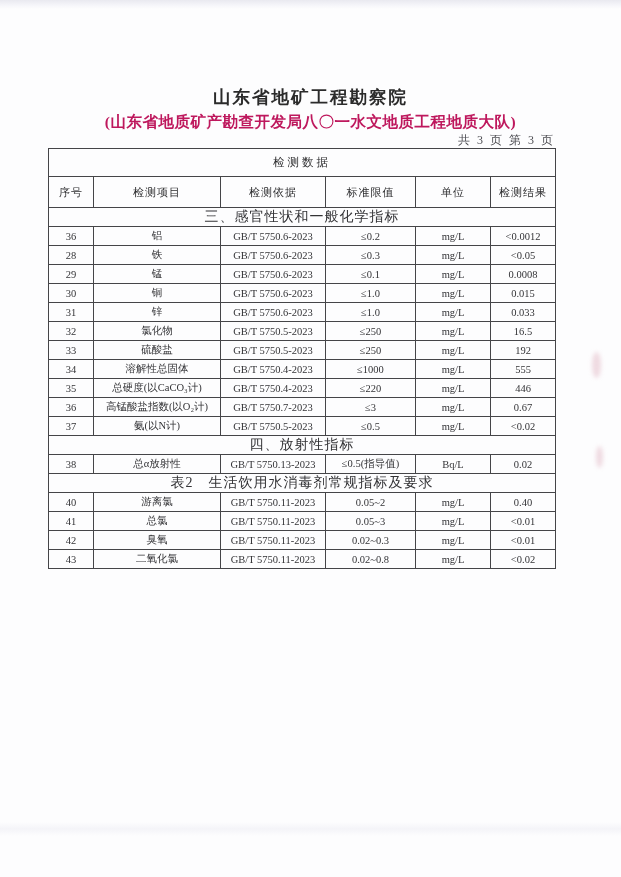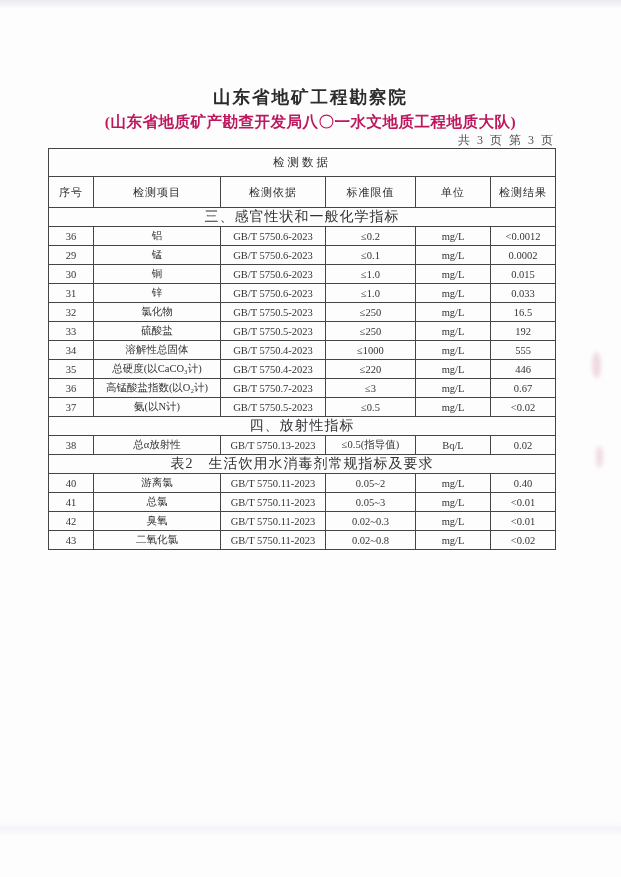--- a/index.html
+++ b/index.html
@@ -83,26 +83,34 @@
       </tr>
       <tr>
         <td>36</td>
         <td>铝</td>
         <td>GB/T 5750.6-2023</td>
         <td>≤0.2</td>
         <td>mg/L</td>
         <td>&lt;0.0012</td>
       </tr>
       <tr>
+        <td>28</td>
+        <td>铁</td>
+        <td>GB/T 5750.6-2023</td>
+        <td>≤0.3</td>
+        <td>mg/L</td>
+        <td>&lt;0.05</td>
+      </tr>
+      <tr>
         <td>29</td>
         <td>锰</td>
         <td>GB/T 5750.6-2023</td>
         <td>≤0.1</td>
         <td>mg/L</td>
-        <td>0.0002</td>
+        <td>0.0008</td>
       </tr>
       <tr>
         <td>30</td>
         <td>铜</td>
         <td>GB/T 5750.6-2023</td>
         <td>≤1.0</td>
         <td>mg/L</td>
         <td>0.015</td>
       </tr>
       <tr>

